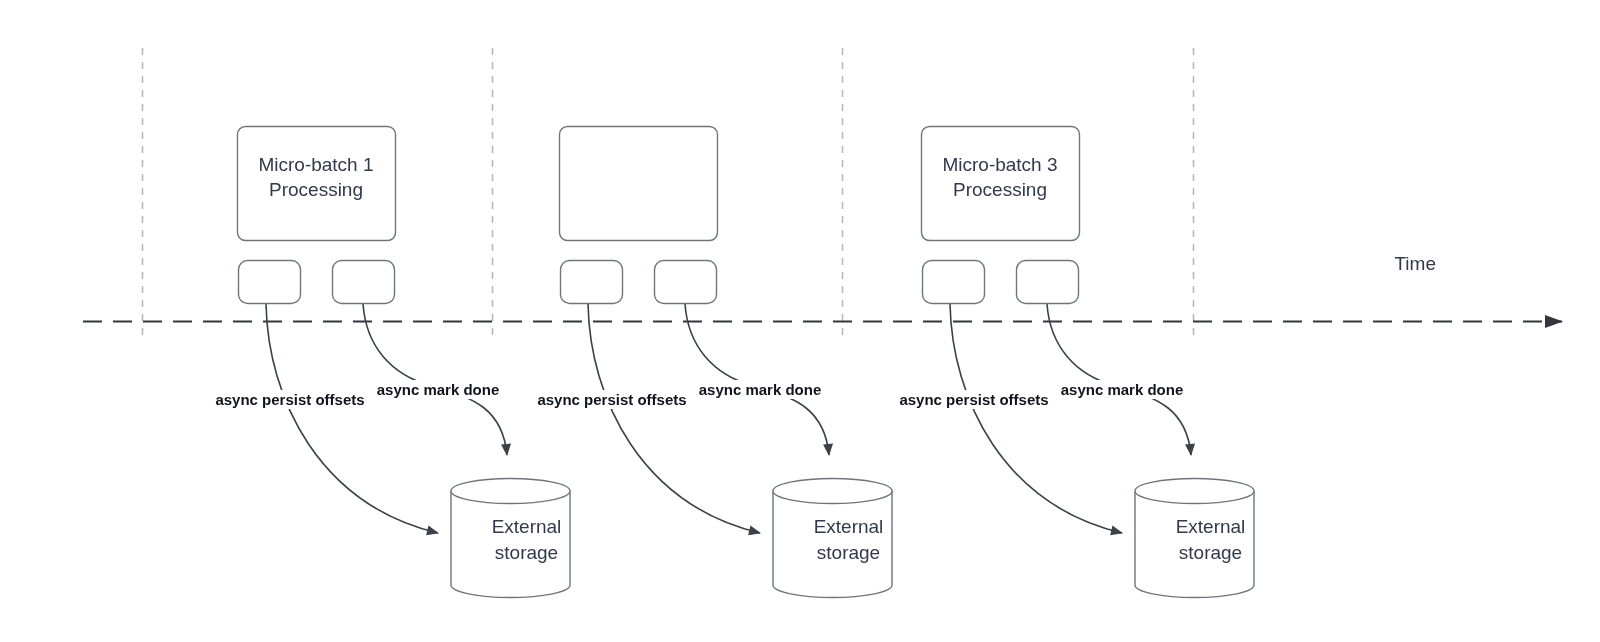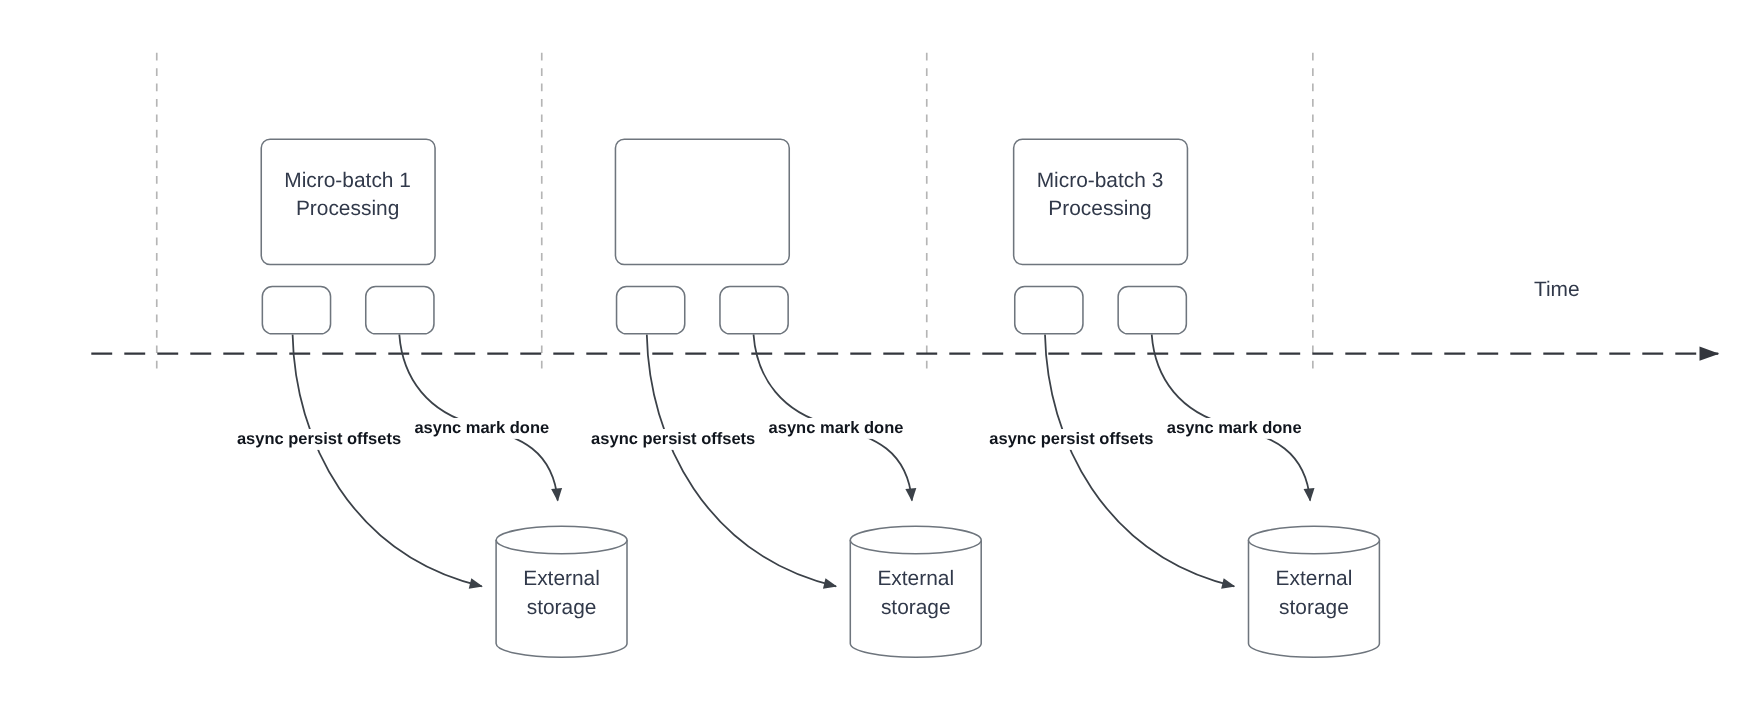--- a/index.html
+++ b/index.html
@@ -31,21 +31,21 @@
   .proc-label span { display: inline-block; width: 140px; }
   .edge-label {
     position: absolute; display: flex; justify-content: center;
     font-size: 15px; font-weight: bold; color: var(--label_bold, #10151d); line-height: 19px;
   }
   .edge-label span { background: var(--background, #ffffff); padding: 0 3px; white-space: nowrap; }
   .persist-label { left: 190px; top: 390px; width: 200px; }
   .done-label    { left: 348px; top: 380px; width: 180px; }
   .storage-label {
     position: absolute; left: 450px; top: 514px; width: 121px;
-    color: var(--text_dark, #31394a); font-size: 19px; line-height: 26px; text-align: center;
+    color: var(--text_dark, #31394a); font-size: 19px; line-height: 26px; text-align: center; padding-left: 16px;
   }
   .time-label {
     position: absolute; left: 1336px; top: 253px; width: 100px;
     color: var(--text_dark, #31394a); font-size: 19px; text-align: right;
   }
 </style>
 </head>
 <body>
 
 <div class="canvas">

